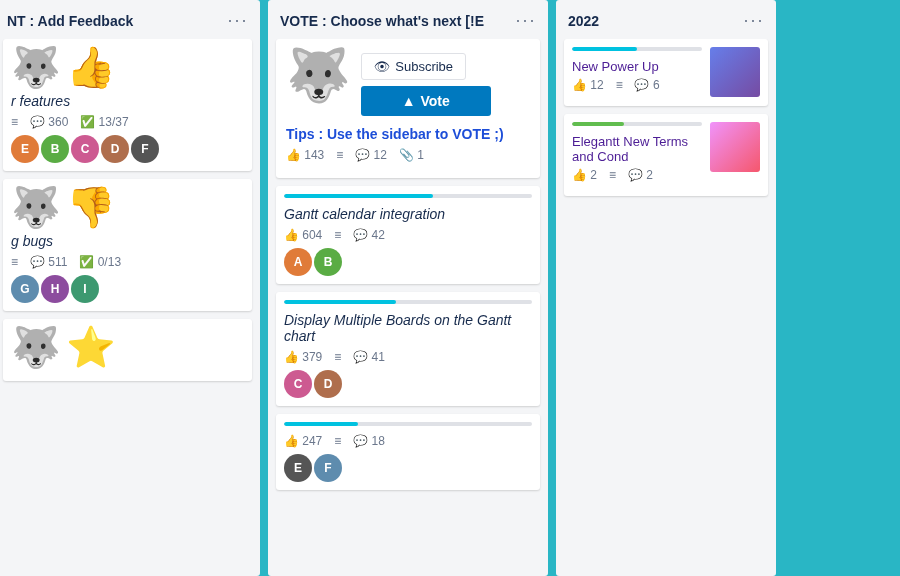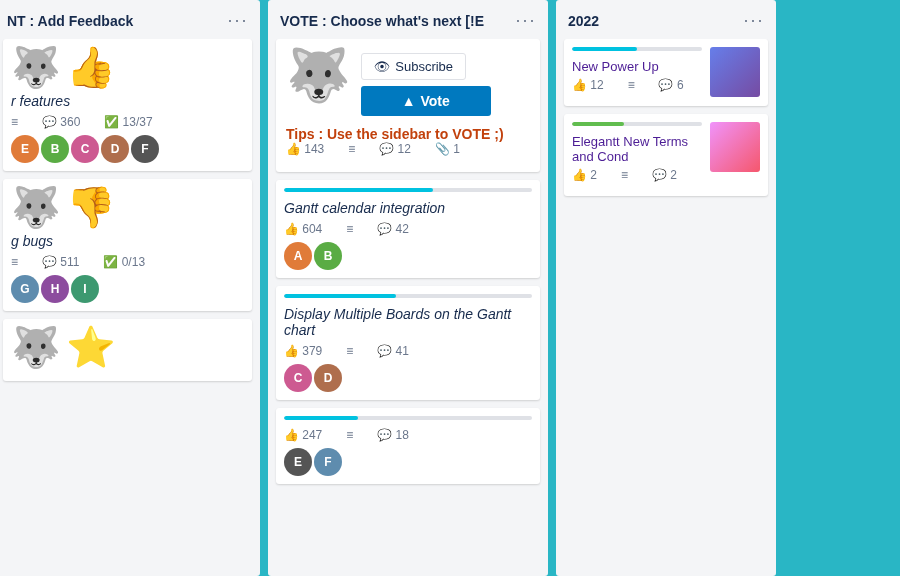--- a/index.html
+++ b/index.html
@@ -102,21 +102,21 @@
       font-size: 14px;
       color: #172b4d;
       margin-bottom: 6px;
       font-weight: 500;
       font-style: italic;
     }
 
     .card-meta {
       display: flex;
       align-items: center;
-      gap: 24px;
+      gap: 12px;
       font-size: 12px;
       color: #6b778c;
       margin-bottom: 6px;
     }
 
     .meta-item {
       display: flex;
       align-items: center;
       gap: 3px;
     }
@@ -220,21 +220,22 @@
       color: #fff;
       cursor: pointer;
       font-weight: 600;
       width: 130px;
       justify-content: center;
     }
 
     .vote-title {
       font-size: 14px;
       font-weight: 600;
-      color: #c2410c;
+      color: #1d4ed8;
+      margin-bottom: 6px;
     }
 
     .right-col-card {
       background: #fff;
       border-radius: 3px;
       box-shadow: 0 1px 2px rgba(0,0,0,0.15);
       margin-bottom: 8px;
       padding: 8px;
       display: flex;
       gap: 8px;

